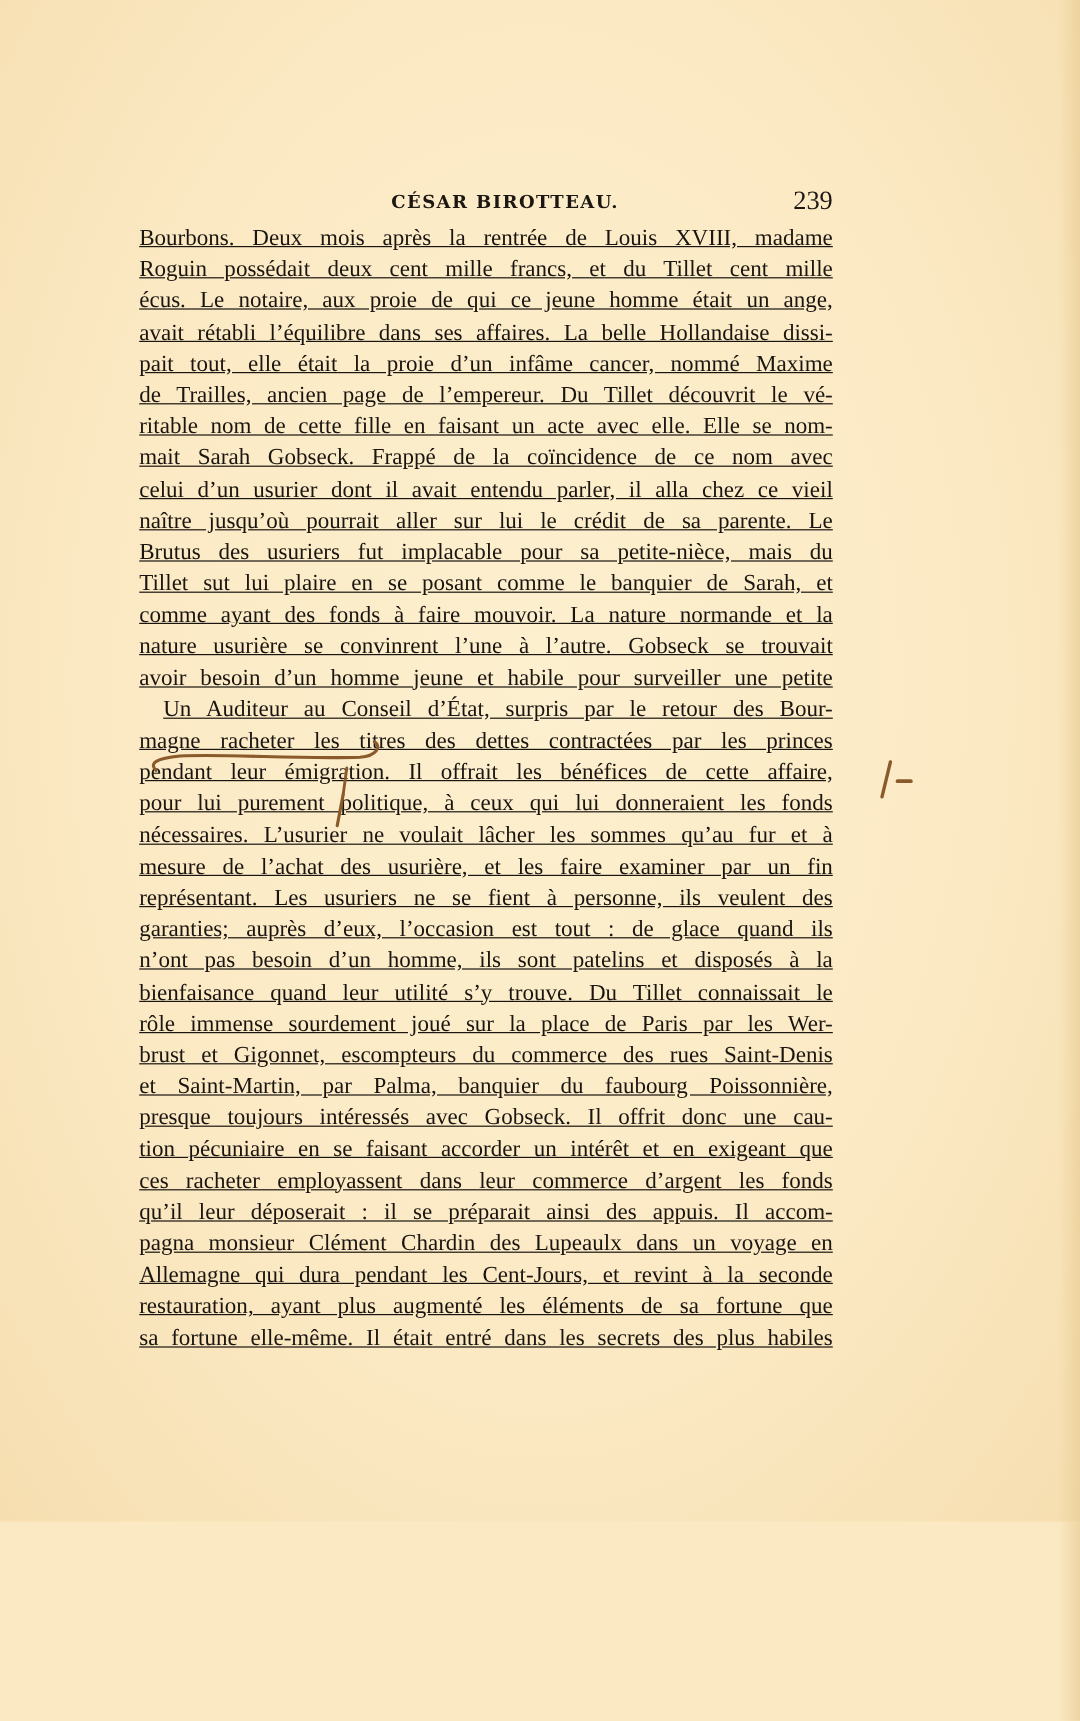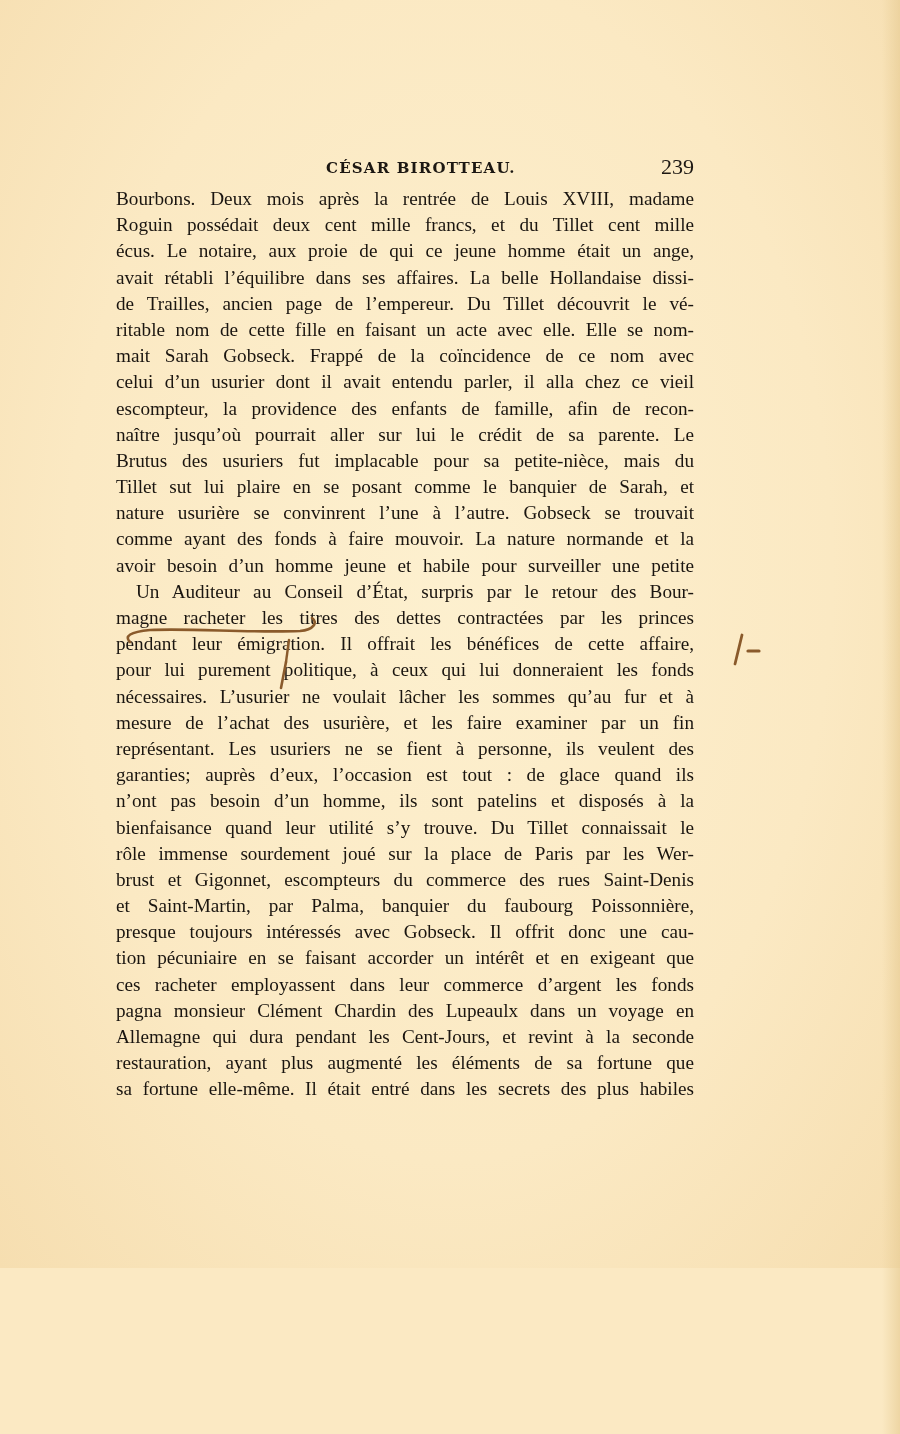--- a/index.html
+++ b/index.html
@@ -60,20 +60,21 @@
       line-height: 26.2px;
       color: #1a1510;
     }
     .line {
       display: block;
       white-space: nowrap;
       text-align: justify;
       text-align-last: justify;
       height: 26.2px;
       overflow: visible;
+      text-decoration: underline;
     }
     .line.last {
       text-align-last: left;
     }
     .line.indent {
       padding-left: 20px;
     }
     .annotation {
       position: absolute;
       pointer-events: none;
@@ -90,50 +91,51 @@
     <span class="page-number">239</span>
   </div>
 
   <div class="text-block">
 
     <div>
       <span class="line">Bourbons. Deux mois après la rentrée de Louis XVIII, madame</span>
       <span class="line">Roguin possédait deux cent mille francs, et du Tillet cent mille</span>
       <span class="line">écus. Le notaire, aux proie de qui ce jeune homme était un ange,</span>
       <span class="line">avait rétabli l’équilibre dans ses affaires. La belle Hollandaise dissi-</span>
+      <span class="line">pait tout, elle était la proie d’un infâme cancer, nommé Maxime</span>
       <span class="line">de Trailles, ancien page de l’empereur. Du Tillet découvrit le vé-</span>
       <span class="line">ritable nom de cette fille en faisant un acte avec elle. Elle se nom-</span>
       <span class="line">mait Sarah Gobseck. Frappé de la coïncidence de ce nom avec</span>
       <span class="line">celui d’un usurier dont il avait entendu parler, il alla chez ce vieil</span>
-      <span class="line">escompteur, la providence des enfants de famille, afin de recon-</span>
       <span class="line">naître jusqu’où pourrait aller sur lui le crédit de sa parente. Le</span>
       <span class="line">Brutus des usuriers fut implacable pour sa petite-nièce, mais du</span>
       <span class="line">Tillet sut lui plaire en se posant comme le banquier de Sarah, et</span>
+      <span class="line">comme ayant des fonds à faire mouvoir. La nature normande et la</span>
       <span class="line">nature usurière se convinrent l’une à l’autre. Gobseck se trouvait</span>
-      <span class="line">comme ayant des fonds à faire mouvoir. La nature normande et la</span>
       <span class="line">avoir besoin d’un homme jeune et habile pour surveiller une petite</span>
     </div>
 
     <div>
       <span class="line indent">Un Auditeur au Conseil d’État, surpris par le retour des Bour-</span>
       <span class="line">magne racheter les titres des dettes contractées par les princes</span>
       <span class="line">pendant leur émigration. Il offrait les bénéfices de cette affaire,</span>
       <span class="line">pour lui purement politique, à ceux qui lui donneraient les fonds</span>
       <span class="line">nécessaires. L’usurier ne voulait lâcher les sommes qu’au fur et à</span>
       <span class="line">mesure de l’achat des usurière, et les faire examiner par un fin</span>
       <span class="line">représentant. Les usuriers ne se fient à personne, ils veulent des</span>
       <span class="line">garanties; auprès d’eux, l’occasion est tout : de glace quand ils</span>
       <span class="line">n’ont pas besoin d’un homme, ils sont patelins et disposés à la</span>
       <span class="line">bienfaisance quand leur utilité s’y trouve. Du Tillet connaissait le</span>
       <span class="line">rôle immense sourdement joué sur la place de Paris par les Wer-</span>
       <span class="line">brust et Gigonnet, escompteurs du commerce des rues Saint-Denis</span>
       <span class="line">et Saint-Martin, par Palma, banquier du faubourg Poissonnière,</span>
       <span class="line">presque toujours intéressés avec Gobseck. Il offrit donc une cau-</span>
       <span class="line">tion pécuniaire en se faisant accorder un intérêt et en exigeant que</span>
       <span class="line">ces racheter employassent dans leur commerce d’argent les fonds</span>
+      <span class="line">qu’il leur déposerait : il se préparait ainsi des appuis. Il accom-</span>
       <span class="line">pagna monsieur Clément Chardin des Lupeaulx dans un voyage en</span>
       <span class="line">Allemagne qui dura pendant les Cent-Jours, et revint à la seconde</span>
       <span class="line">restauration, ayant plus augmenté les éléments de sa fortune que</span>
       <span class="line">sa fortune elle-même. Il était entré dans les secrets des plus habiles</span>
     </div>
   </div>
 
   <svg class="annotation" style="left:0;top:0;" width="900" height="1434" viewBox="0 0 900 1434">
 
     <path d="M 312 618 C 318 622, 314 630, 300 631 C 250 633, 190 628, 150 630 C 130 632, 124 636, 130 642" fill="none" stroke="#8a5a2b" stroke-width="2.6" stroke-linecap="round"></path>

